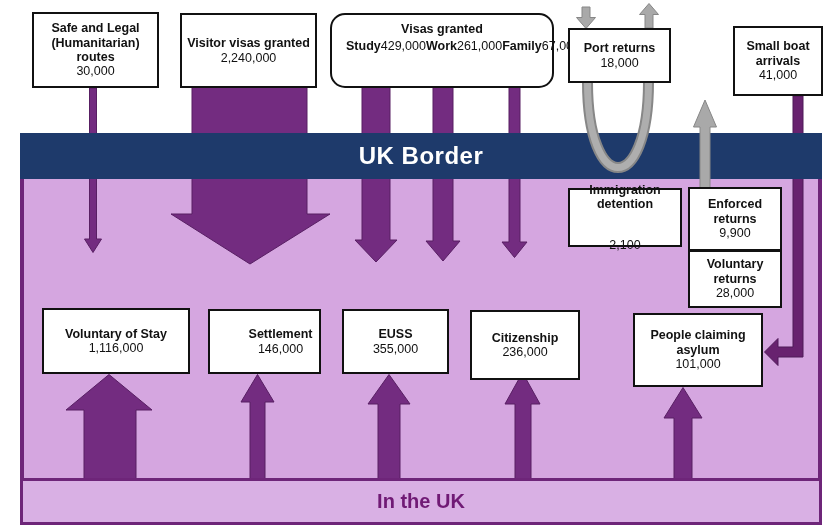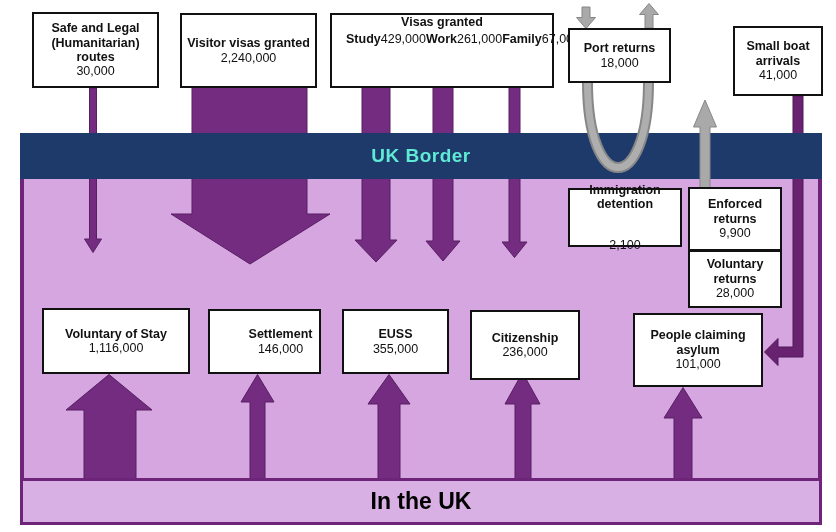--- a/index.html
+++ b/index.html
@@ -5,40 +5,40 @@
   html,body{margin:0;padding:0;background:#ffffff;width:836px;height:532px;overflow:hidden;
     font-family:"Liberation Sans","DejaVu Sans",sans-serif;}
   .stage{position:relative;width:836px;height:532px;background:#ffffff;}
 
   
   .uk-area{position:absolute;left:20px;top:178px;width:802px;height:300px;
     background:#d5a6e0;border-left:4px solid #6e2579;border-right:4px solid #6e2579;
     box-sizing:border-box;z-index:1;}
   .border-band{position:absolute;left:20px;top:133px;width:802px;height:46px;
     background:#1e3a6b;z-index:3;display:flex;align-items:center;justify-content:center;}
-  .border-band span{color:#5eead4;font-weight:bold;font-size:19px;letter-spacing:.5px;text-align:center;}
+  .border-band span{color:#ffffff;font-weight:bold;font-size:24px;letter-spacing:.5px;text-align:center;}
   .inuk-band{position:absolute;left:20px;top:478px;width:802px;height:47px;
     background:#d9b0e4;border:3px solid #6e2579;box-sizing:border-box;z-index:2;
     display:flex;align-items:center;justify-content:center;}
-  .inuk-band span{color:#000000;font-weight:bold;font-size:23px;}
+  .inuk-band span{color:#701a75;font-weight:bold;font-size:20px;}
 
   
   svg.arrows{position:absolute;left:0;top:0;z-index:2;}
   svg.grays{position:absolute;left:0;top:0;z-index:4;}
 
   
   .node{position:absolute;background:#ffffff;border:2.5px solid #111111;box-sizing:border-box;
     display:flex;flex-direction:column;align-items:center;justify-content:center;
     text-align:center;z-index:5;line-height:1.15;color:#111111;}
   .node .lbl{font-weight:bold;font-size:12.5px;}
   .node .val{font-size:12.5px;}
 
   .b-safe{left:32px;top:12px;width:127px;height:76px;}
   .b-visitor{left:180px;top:13px;width:137px;height:75px;}
-  .b-visas{left:330px;top:13px;width:224px;height:75px;justify-content:flex-start;}
+  .b-visas{left:330px;top:13px;width:224px;height:75px;justify-content:flex-start;padding-top:7px;border-radius:15px;}
   .visa-cols{display:flex;width:100%;box-sizing:border-box;padding:3px 10px 0 14px;justify-content:space-between;}
   .visa-col{display:flex;flex-direction:row;align-items:center;}
   .b-port{left:568px;top:28px;width:103px;height:55px;}
   .b-boat{left:733px;top:26px;width:90px;height:70px;}
   .b-det{left:568px;top:188px;width:114px;height:59px;gap:26px;}
   .b-enf{left:688px;top:187px;width:94px;height:64px;}
   .b-vol{left:688px;top:250px;width:94px;height:58px;}
   .b-ext{left:42px;top:308px;width:148px;height:66px;}
   .b-set{left:208px;top:309px;width:113px;height:65px;padding-left:32px;}
   .b-euss{left:342px;top:309px;width:107px;height:65px;}

